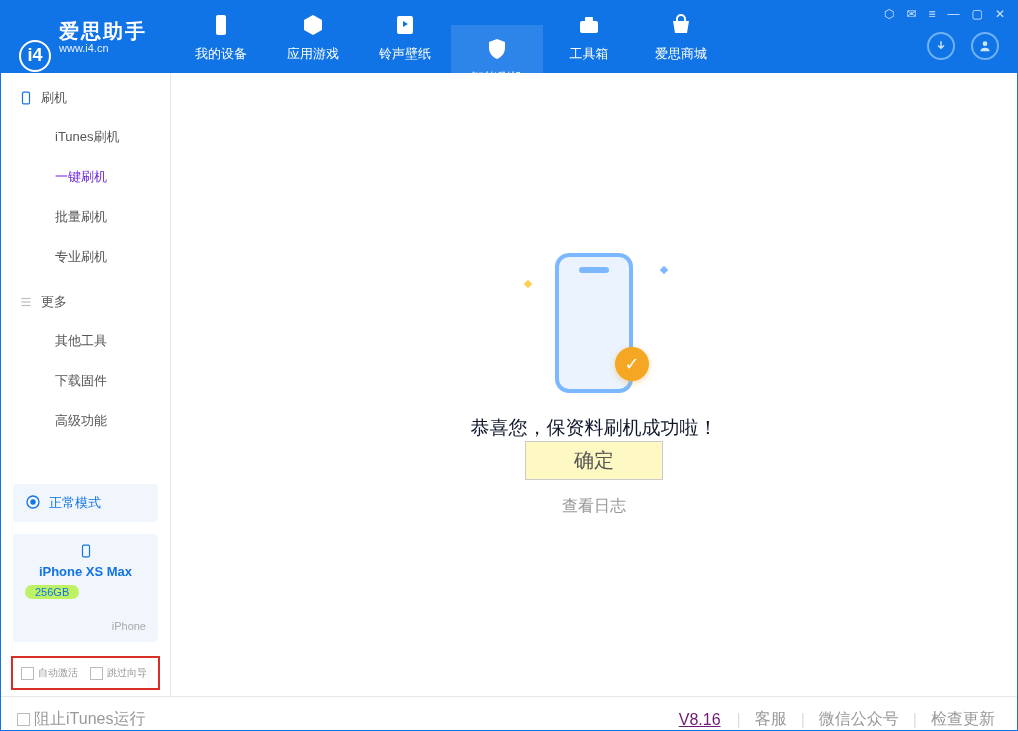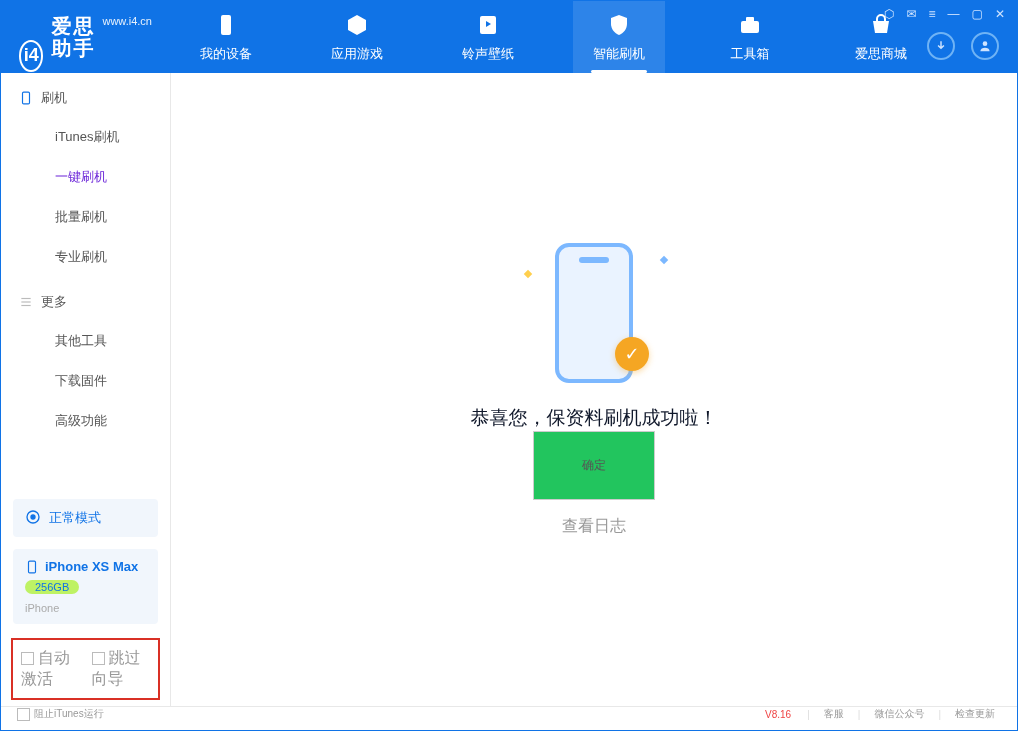--- a/index.html
+++ b/index.html
@@ -27,66 +27,66 @@
   padding: 0 12px 0 18px;
   color: #fff;
   position: relative;
 }
 .logo-block { display: flex; align-items: center; margin-right: 28px;}
 .logo-circle {
   width: 32px; height: 32px; border: 2px solid #fff; border-radius: 50%;
   display:flex; align-items:center; justify-content:center; font-weight:bold;
   font-size:18px; margin-right:8px;margin-top:37px;
 }
-.logo-text { display:flex; flex-direction:row; line-height:1.1;}
+.logo-text { display:flex; flex-direction:column; line-height:1.1;}
 .logo-title { font-size: 20px; font-weight: bold; letter-spacing:2px;}
 .logo-sub { font-size: 11px; opacity:.9;}
-.nav-tabs { display:flex; align-items:flex-start; height:100%;gap:39px;}
+.nav-tabs { display:flex; align-items:flex-start; height:100%;}
 .nav-tab {
   width: 92px; height:72px; display:flex; flex-direction:column; align-items:center;
   justify-content:center; font-size:13px; cursor:pointer; color:#fff;
   position:relative;
 }
 .nav-tab .nav-icon { width:28px; height:28px; margin-bottom:6px; display:flex; align-items:center; justify-content:center;}
-.nav-tab.active { background: rgba(255,255,255,0.12);}
+.nav-tab.active { background: rgba(255,255,255,0.12); margin-top: 24px;}
 .nav-tab.active::after{content:""; position:absolute; bottom:0; left:20%; width:60%; height:3px; background:#fff; border-radius:2px;}
 .win-controls-small { position:absolute; top:6px; right:12px; display:flex; gap:12px; font-size:12px; color:#cfe4ff;}
 .win-controls-small span{cursor:pointer;}
 .header-right { margin-left:auto; display:flex; align-items:center; gap:16px; padding-right:6px; padding-top:18px;}
 .circle-btn { width:28px; height:28px; border:2px solid #6fb3f5; border-radius:50%; display:flex; align-items:center; justify-content:center; color:#cfe4ff; cursor:pointer;}
 .body { flex:1; display:flex; overflow:hidden;}
 .sidebar {
   width: 170px; border-right:1px solid #e8e8e8; display:flex; flex-direction:column;
   font-size:13px; color:#444;
 }
 .side-section-title { display:flex; align-items:center; gap:8px; padding:16px 18px 10px 18px; color:#555; font-weight:500;}
 .side-item { padding:11px 10px 11px 54px; cursor:pointer; color:#555;}
 .side-item.active{ color:#6d28d9;}
 .side-spacer { flex:1;}
 .device-box { margin:6px 12px; background:#f1f6fc; border-radius:4px; padding:10px 12px; font-size:13px; color:#1073e6; display:flex; gap:8px;}
 .device-card { margin:6px 12px 12px 12px; background:#f1f6fc; border-radius:4px; padding:10px 12px; font-size:13px; }
-.device-card .dname{ color:#1073e6; font-weight:600; display:flex; align-items:center; gap:6px;}
+.device-card .dname{ color:#1073e6; font-weight:600; display:flex; align-items:center; gap:6px;flex-direction:column;}
 .device-card .badge{ display:inline-block; background:#bef264; color:#1073e6; border-radius:10px; padding:1px 10px; font-size:11px; margin-top:6px;}
-.device-card .dtype{ color:#aaa; font-size:11px; margin-top:8px;}
-.redbox { border:2px solid #d93025; margin:2px 10px 6px 10px; padding:8px 8px; display:flex; align-items:center; gap:12px; font-size:16px; color:#999;}
+.device-card .dtype{ color:#aaa; font-size:11px; margin-top:21px;text-align:right;}
+.redbox { border:2px solid #d93025; margin:2px 10px 6px 10px; padding:8px 8px; display:flex; align-items:center; gap:12px; font-size:10px; color:#999;}
 .chk { width:13px; height:13px; border:1px solid #bbb; display:inline-block; margin-right:4px; vertical-align:middle;}
 .main { flex:1; display:flex; flex-direction:column; align-items:center; justify-content:center; position:relative;}
 .illus { width:90px; height:140px; position:relative; margin-bottom:22px;}
 .phone-shape { width:78px; height:140px; border:4px solid #7cb8ff; border-radius:14px; background:#eaf3ff; position:relative; margin:0 auto;}
 .phone-shape::before{content:""; position:absolute; top:10px; left:50%; transform:translateX(-50%); width:30px; height:6px; background:#7cb8ff; border-radius:3px;}
 .check-badge { position:absolute; right:-10px; bottom:12px; width:34px; height:34px; background:#f5a623; border-radius:50%; display:flex; align-items:center; justify-content:center; color:#fff; font-size:18px; box-shadow:0 2px 6px rgba(245,166,35,.4);}
 .sparkle1,.sparkle2{ position:absolute; width:6px; height:6px; background:#7cb8ff; transform:rotate(45deg);}
 .sparkle1{ left:-24px; top:28px; background:#ffcf4d;}
 .sparkle2{ right:-28px; top:14px;}
 .success-text{ font-size:19px; color:#0f172a; font-weight:500;}
-.ok-btn{ border:1px solid #ccc; background:#22c55e; padding:25px 48px; font-size:12px; color:#555; cursor:pointer; margin-bottom:16px;}
+.ok-btn{ border:1px solid #ccc; background:#fef9c3; padding:5px 48px; font-size:20px; color:#555; cursor:pointer; margin-bottom:16px;}
 .log-link{ font-size:16px; color:#999; cursor:pointer;}
-.footer{ height:24px; border-top:1px solid #e8e8e8; display:flex; align-items:flex-start; padding:0 16px; font-size:10px; color:#999;}
+.footer{ height:34px; border-top:1px solid #e8e8e8; display:flex; align-items:flex-end; padding:0 16px; font-size:16px; color:#999;}
 .footer .right{ margin-left:auto; display:flex; align-items:center; gap:8px;}
-.footer .ver{ color:#ef4444; margin-right:8px;}
+.footer .ver{ color:#701a75; margin-right:8px;text-decoration:underline;}
 .footer .sep{ color:#ddd;}
 .footer .flink{ cursor:pointer; padding:0 6px;}
 .icon-svg{ width:24px; height:24px; fill:#fff;}
 .side-icon{ width:14px; height:14px; display:inline-block;}
 </style>
 </head>
 <body>
 
 <div class="window">
 

